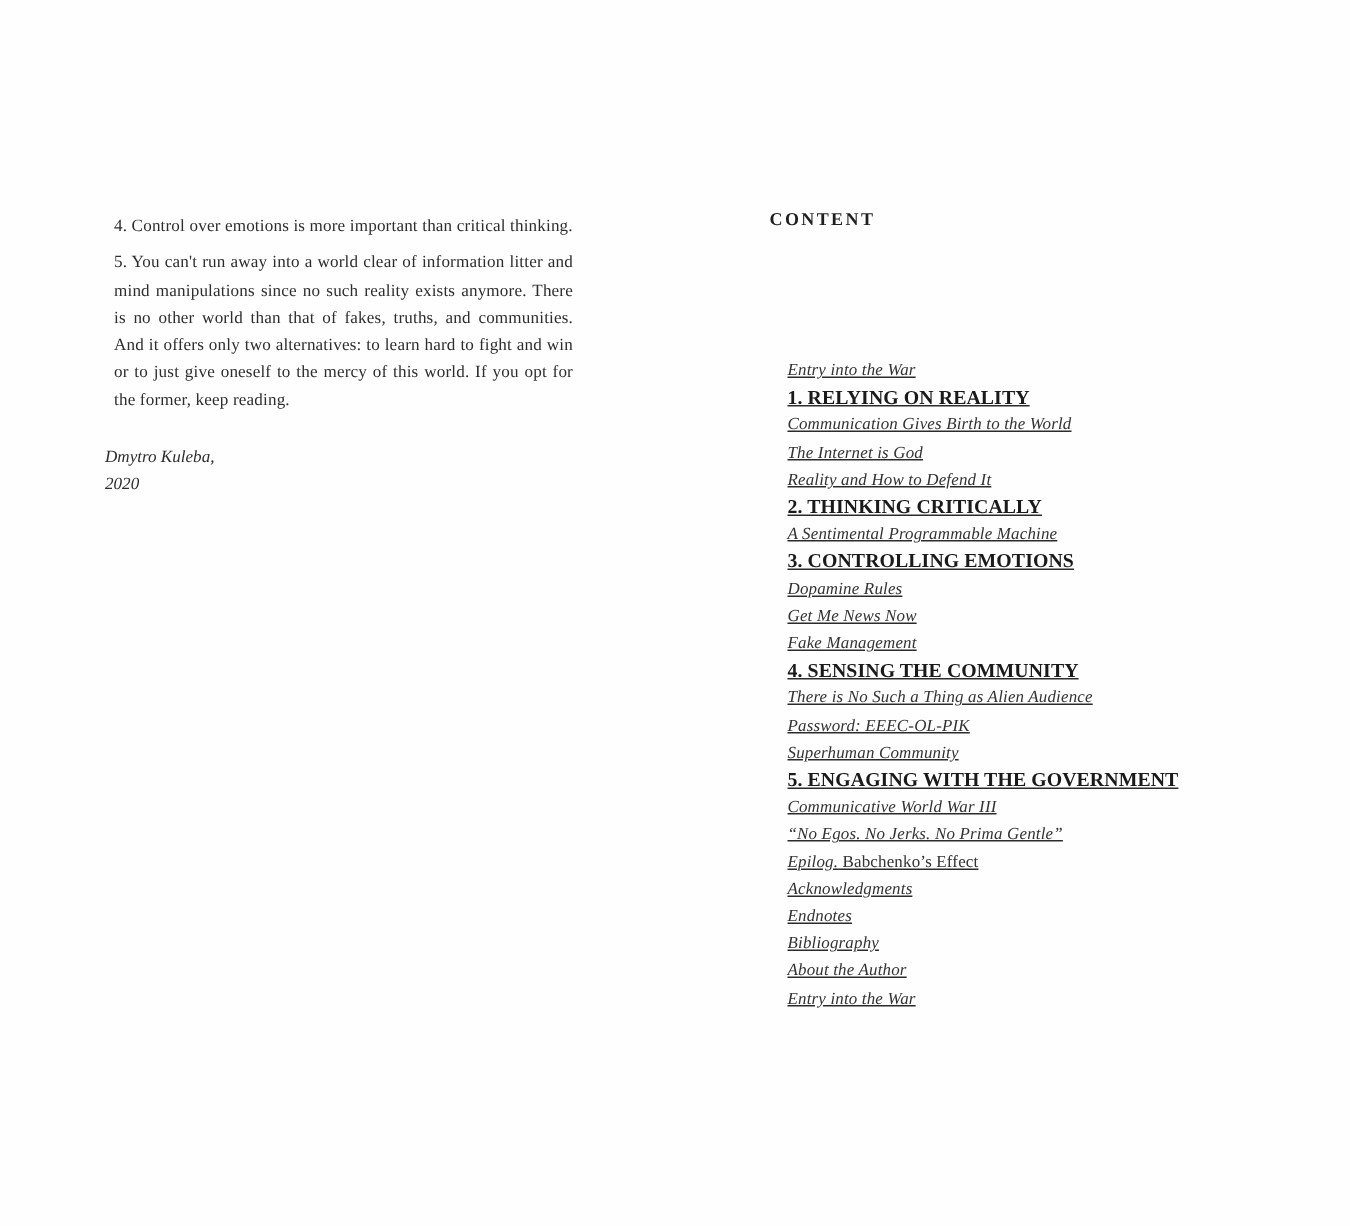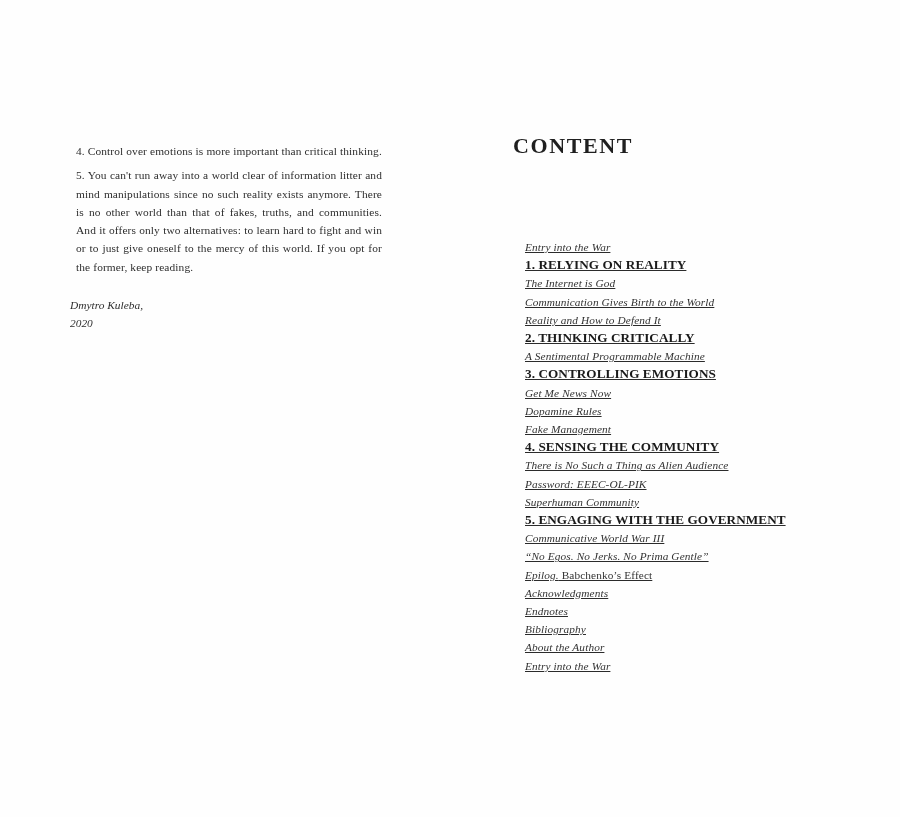--- a/index.html
+++ b/index.html
@@ -55,21 +55,21 @@
 
   
   .right-page {
     position: absolute;
     left: 513px;
     top: 136px;
     width: 330px;
   }
   .content-title {
     margin: 0;
-    font-size: 22px;
+    font-size: 12px;
     font-weight: 600;
     letter-spacing: 1.6px;
     color: #1f1f1f;
     line-height: 20px;
   }
   .toc-list {
     margin: 12px;
     padding: 0;
     list-style: none;
     position: relative;
@@ -110,28 +110,28 @@
       <div>2020</div>
     </div>
   </div>
 
   <div class="right-page">
     <h1 class="content-title">CONTENT</h1>
 
     <ul class="toc-list">
         <li class="toc-entry"><span>Entry into the War</span></li>
         <li class="toc-entry chapter"><span>1. RELYING ON REALITY</span></li>
+        <li class="toc-entry"><span>Communication Gives Birth to the World</span></li>
         <li class="toc-entry"><span>The Internet is God</span></li>
-        <li class="toc-entry"><span>Communication Gives Birth to the World</span></li>
         <li class="toc-entry"><span>Reality and How to Defend It</span></li>
         <li class="toc-entry chapter"><span>2. THINKING CRITICALLY</span></li>
         <li class="toc-entry"><span>A Sentimental Programmable Machine</span></li>
         <li class="toc-entry chapter"><span>3. CONTROLLING EMOTIONS</span></li>
+        <li class="toc-entry"><span>Dopamine Rules</span></li>
         <li class="toc-entry"><span>Get Me News Now</span></li>
-        <li class="toc-entry"><span>Dopamine Rules</span></li>
         <li class="toc-entry"><span>Fake Management</span></li>
         <li class="toc-entry chapter"><span>4. SENSING THE COMMUNITY</span></li>
         <li class="toc-entry"><span>There is No Such a Thing as Alien Audience</span></li>
         <li class="toc-entry"><span>Password: EEEC-OL-PIK</span></li>
         <li class="toc-entry"><span>Superhuman Community</span></li>
         <li class="toc-entry chapter"><span>5. ENGAGING WITH THE GOVERNMENT</span></li>
         <li class="toc-entry"><span>Communicative World War III</span></li>
         <li class="toc-entry"><span>“No Egos. No Jerks. No Prima Gentle”</span></li>
         <li class="toc-entry"><span>Epilog.</span><span class="roman-tail"> Babchenko’s Effect</span></li>
         <li class="toc-entry"><span>Acknowledgments</span></li>

